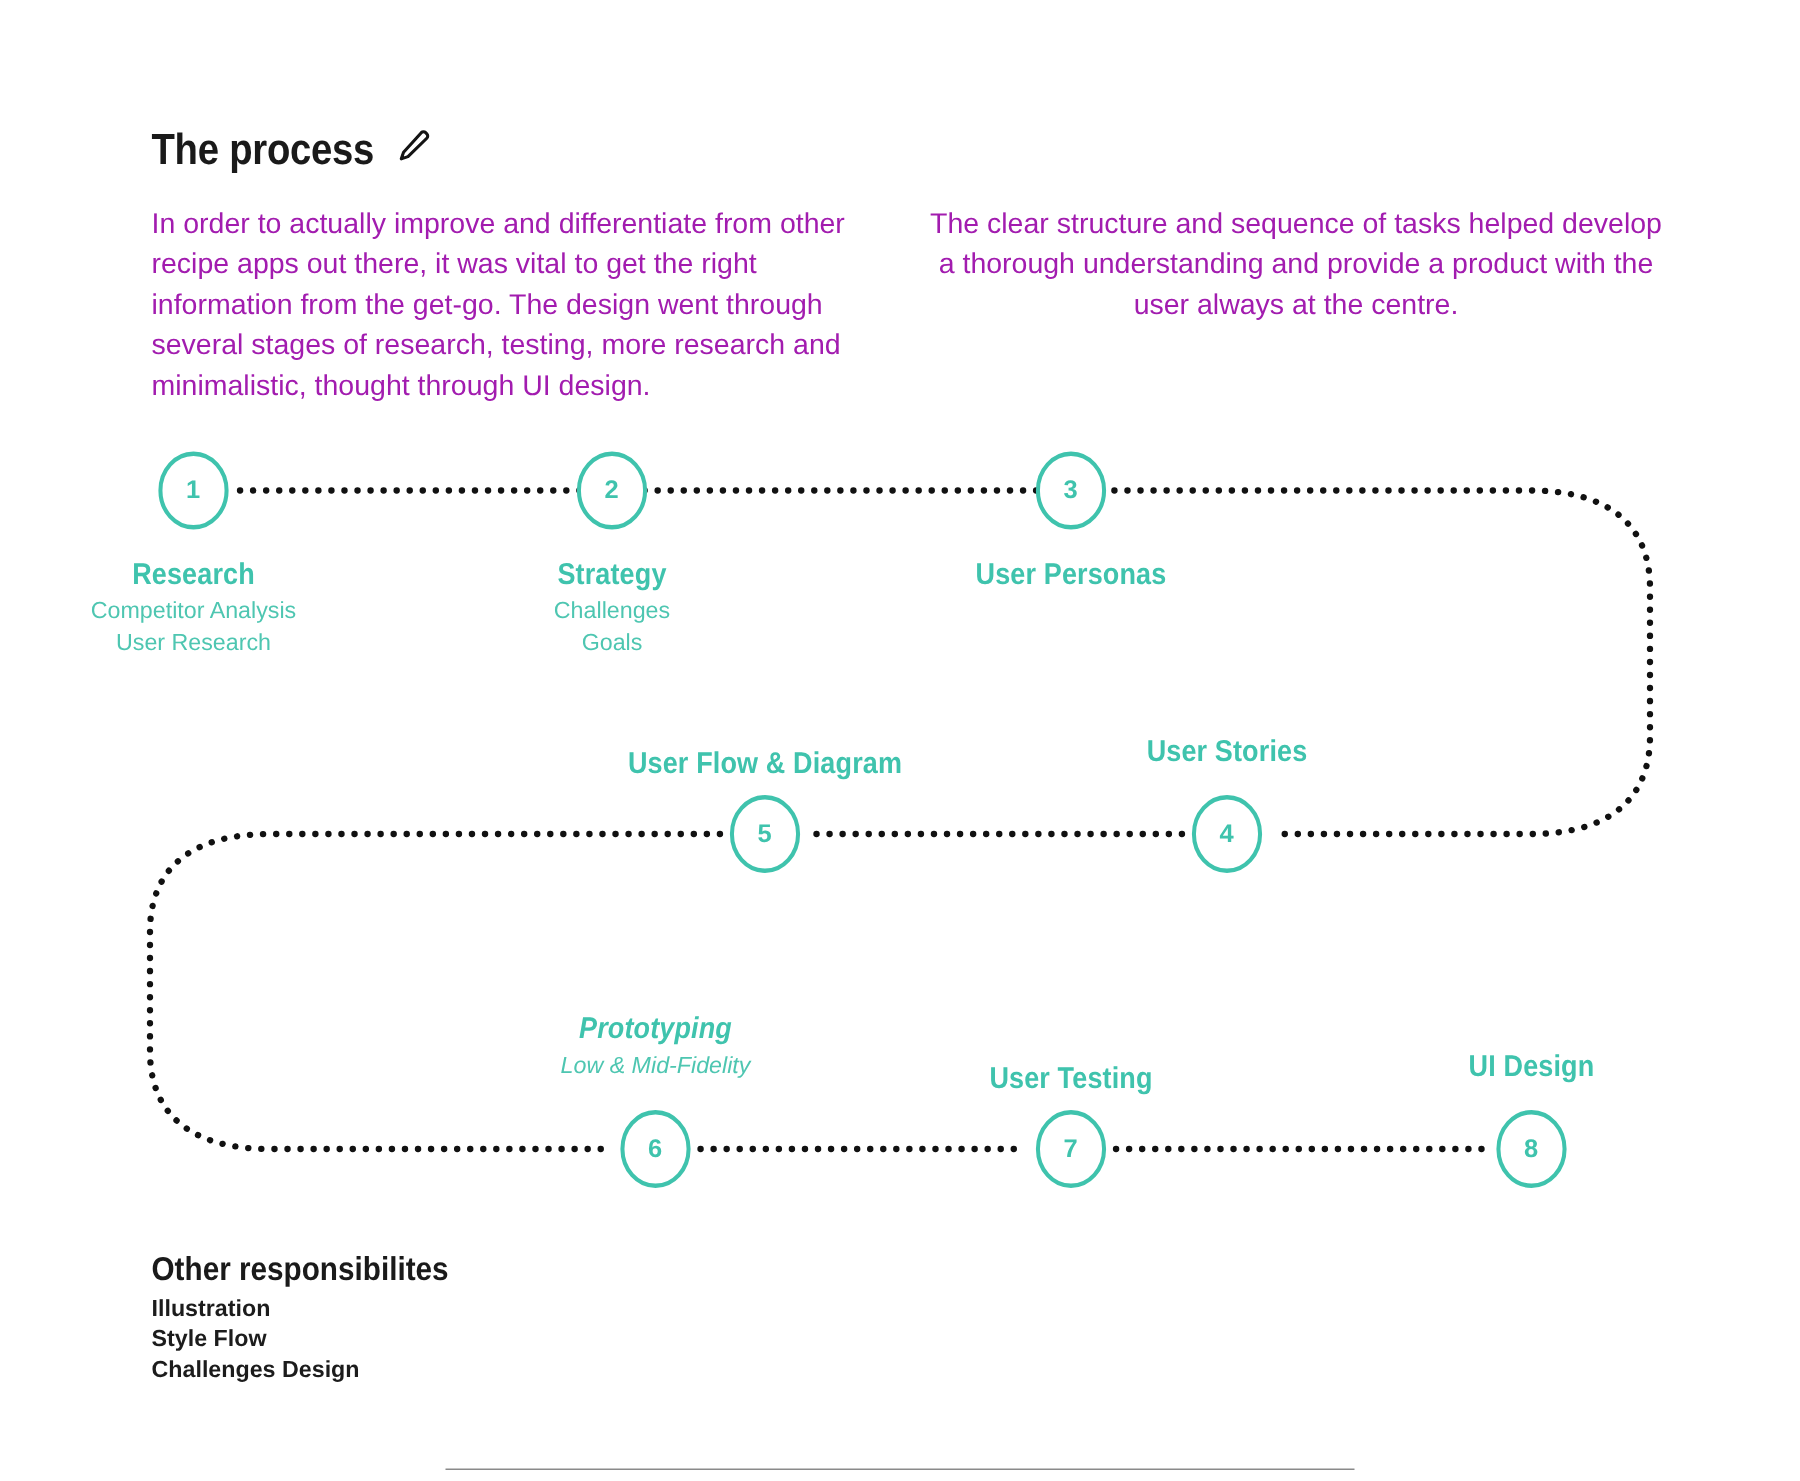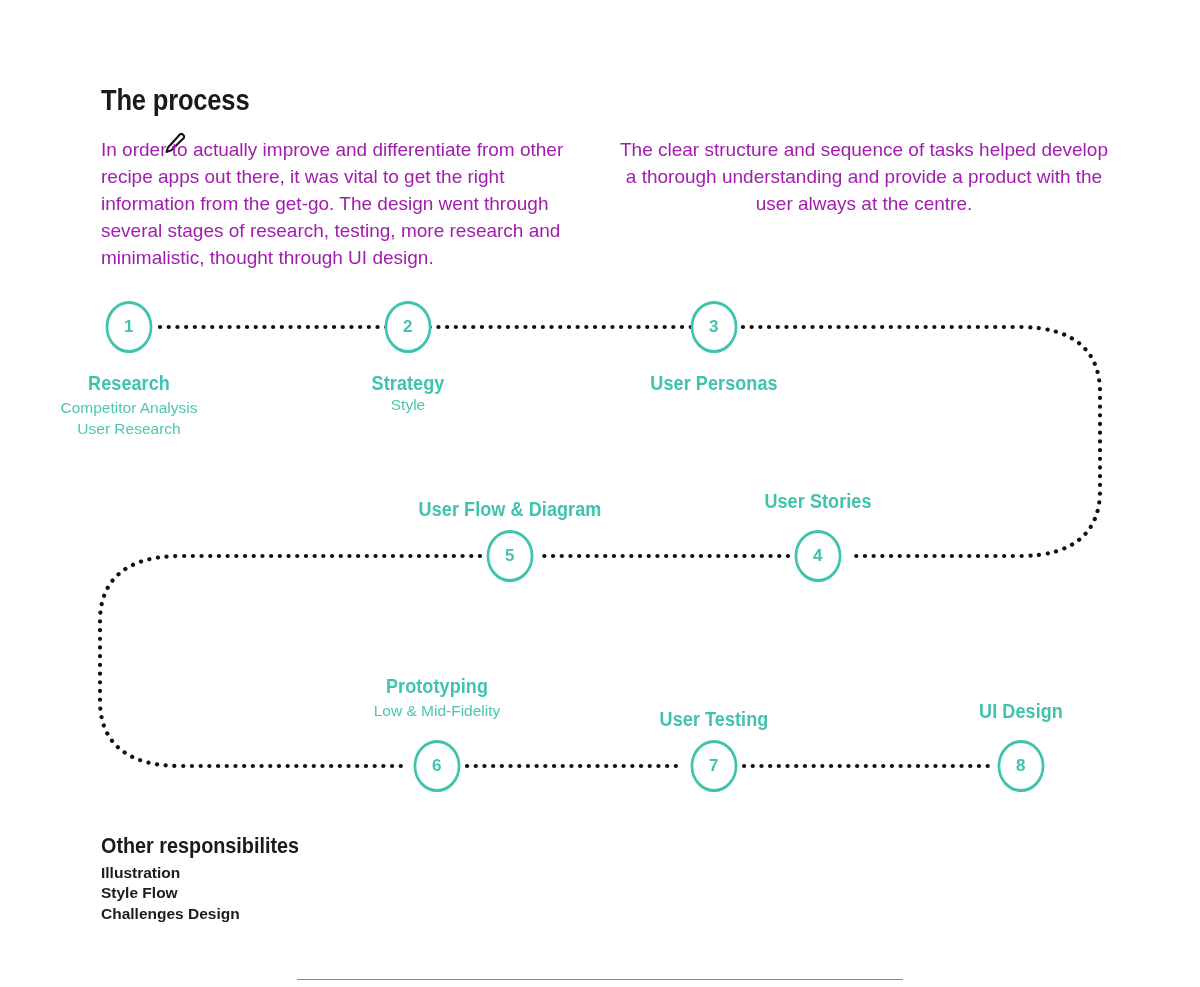--- a/index.html
+++ b/index.html
@@ -16,21 +16,20 @@
   }
 
   
   .page-title-row {
     position: absolute;
     left: 101px;
     top: 84px;
     display: flex;
     align-items: center;
     gap: 14px;
-    flex-direction: column;
   }
   .page-title {
     font-family: "Liberation Sans Narrow", "Liberation Sans", sans-serif;
     font-size: 29px;
     font-weight: bold;
     color: #1a1a1a;
     letter-spacing: -0.2px;
     transform: scaleX(0.88);
     transform-origin: left center;
     white-space: nowrap;
@@ -185,21 +184,22 @@
     <div class="node-label" style="left: -21px; top: 372px;">
       <span class="main">Research</span>
       <span class="sub">Competitor Analysis</span>
       <span class="sub" style="margin-top: 0px;">User Research</span>
     </div>
     <div class="node" style="left: 382px; top: 301px;">
       <span>2</span>
     </div>
     <div class="node-label" style="left: 258px; top: 372px;">
       <span class="main">Strategy</span>
-      <span class="sub" style="margin-top: 0px;">Style</span>
+      <span class="sub">Challenges</span>
+      <span class="sub" style="margin-top: 0px;">Goals</span>
     </div>
     <div class="node" style="left: 688px; top: 301px;">
       <span>3</span>
     </div>
     <div class="node-label" style="left: 564px; top: 372px;">
       <span class="main">User Personas</span>
     </div>
     <div class="node" style="left: 792px; top: 530px;">
       <span>4</span>
     </div>
@@ -208,21 +208,21 @@
     </div>
     <div class="node" style="left: 484px; top: 530px;">
       <span>5</span>
     </div>
     <div class="node-label" style="left: 360px; top: 498px;">
       <span class="main">User Flow &amp; Diagram</span>
     </div>
     <div class="node" style="left: 411px; top: 740px;">
       <span>6</span>
     </div>
-    <div class="node-label" style="left: 287px; top: 675px;">
+    <div class="node-label" style="left: 287px; top: 675px; font-style: italic;">
       <span class="main">Prototyping</span>
       <span class="sub">Low &amp; Mid-Fidelity</span>
     </div>
     <div class="node" style="left: 688px; top: 740px;">
       <span>7</span>
     </div>
     <div class="node-label" style="left: 564px; top: 708px;">
       <span class="main">User Testing</span>
     </div>
     <div class="node" style="left: 995px; top: 740px;">

